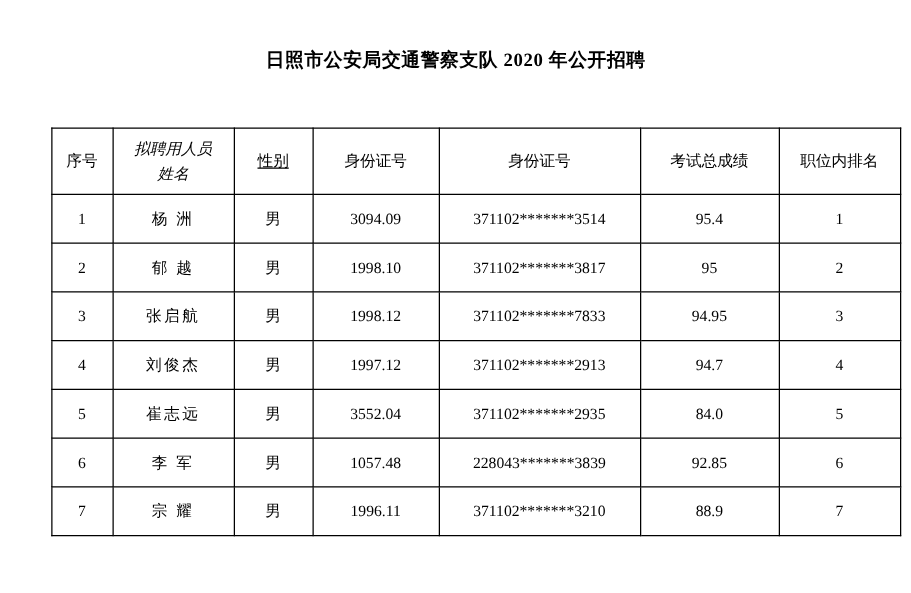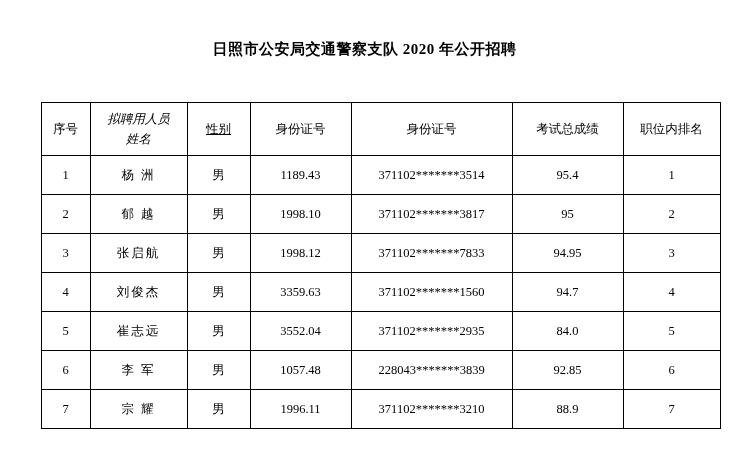--- a/index.html
+++ b/index.html
@@ -99,21 +99,21 @@
           <td class="col-id">身份证号</td>
           <td class="col-score">考试总成绩</td>
           <td class="col-rank">职位内排名</td>
         </tr>
       </thead>
       <tbody>
         <tr>
           <td>1</td>
           <td class="name-cell">杨 洲</td>
           <td>男</td>
-          <td>1189.43</td>
+          <td>3094.09</td>
           <td class="id-cell">371102*******3514</td>
           <td>95.4</td>
           <td>1</td>
         </tr>
         <tr>
           <td>2</td>
           <td class="name-cell">郁 越</td>
           <td>男</td>
           <td>1998.10</td>
           <td class="id-cell">371102*******3817</td>
@@ -126,22 +126,22 @@
           <td>男</td>
           <td>1998.12</td>
           <td class="id-cell">371102*******7833</td>
           <td>94.95</td>
           <td>3</td>
         </tr>
         <tr>
           <td>4</td>
           <td class="name-cell">刘俊杰</td>
           <td>男</td>
-          <td>3359.63</td>
-          <td class="id-cell">371102*******1560</td>
+          <td>1997.12</td>
+          <td class="id-cell">371102*******2913</td>
           <td>94.7</td>
           <td>4</td>
         </tr>
         <tr>
           <td>5</td>
           <td class="name-cell">崔志远</td>
           <td>男</td>
           <td>3552.04</td>
           <td class="id-cell">371102*******2935</td>
           <td>84.0</td>

